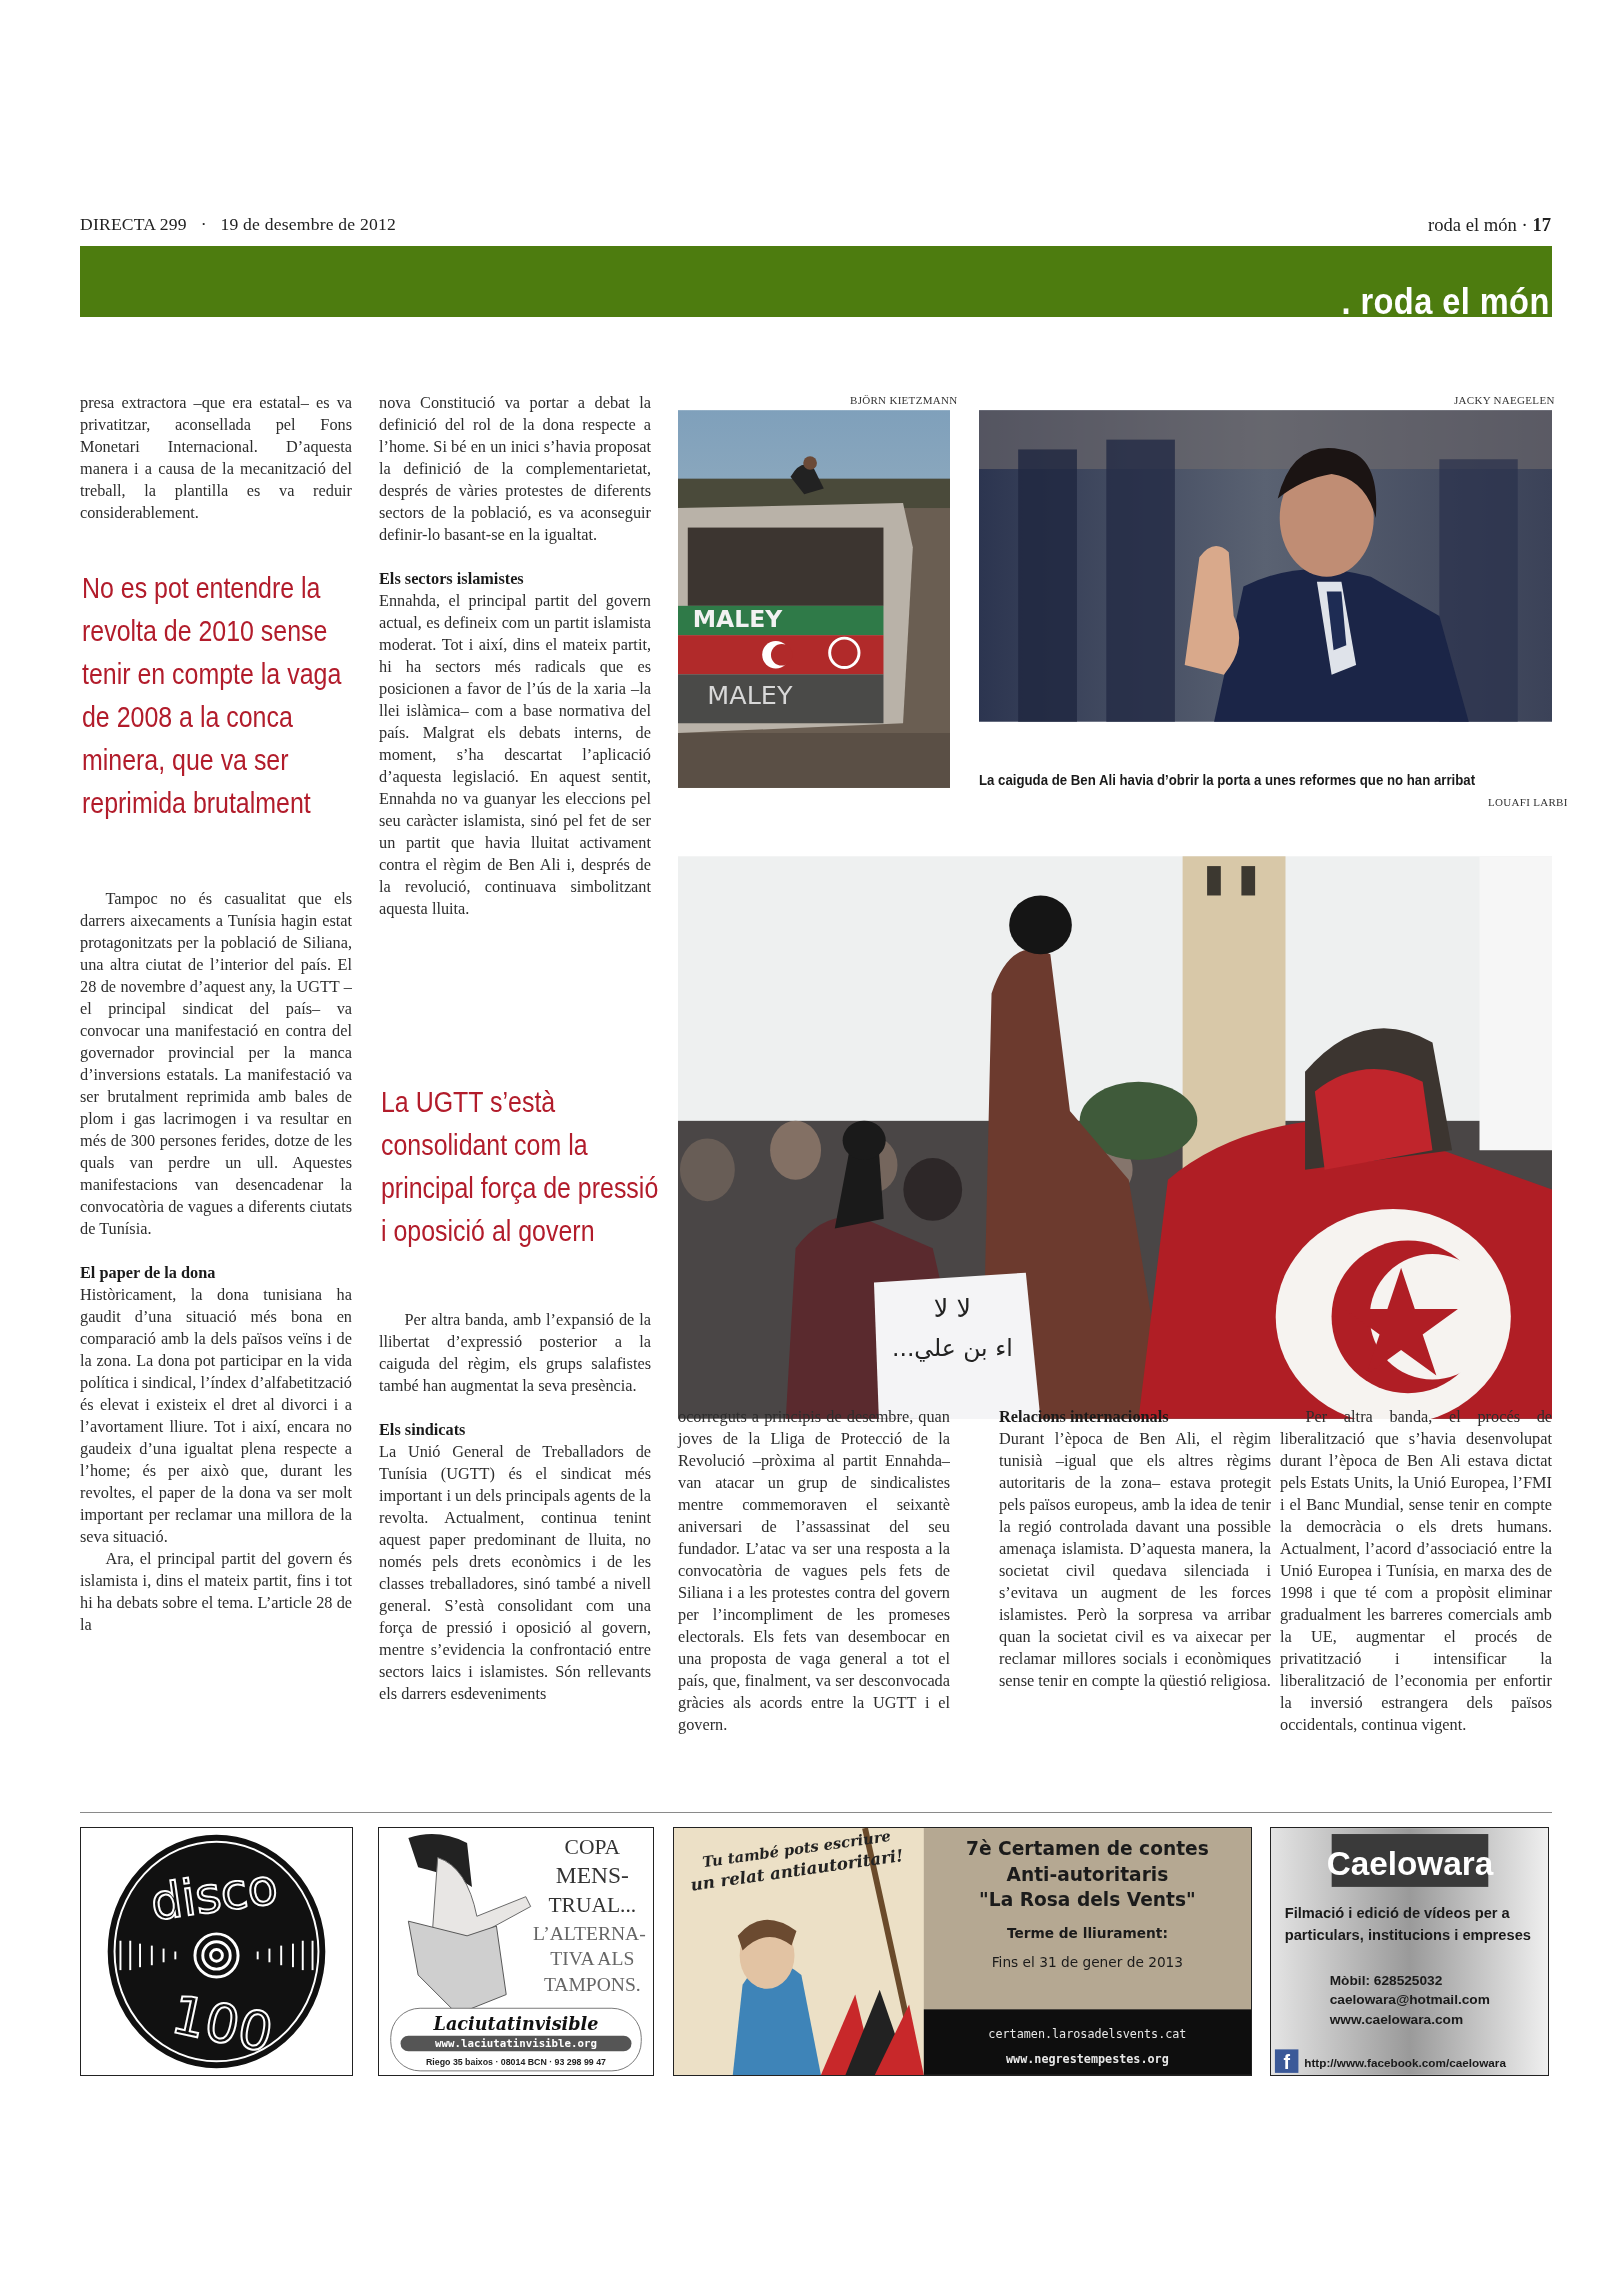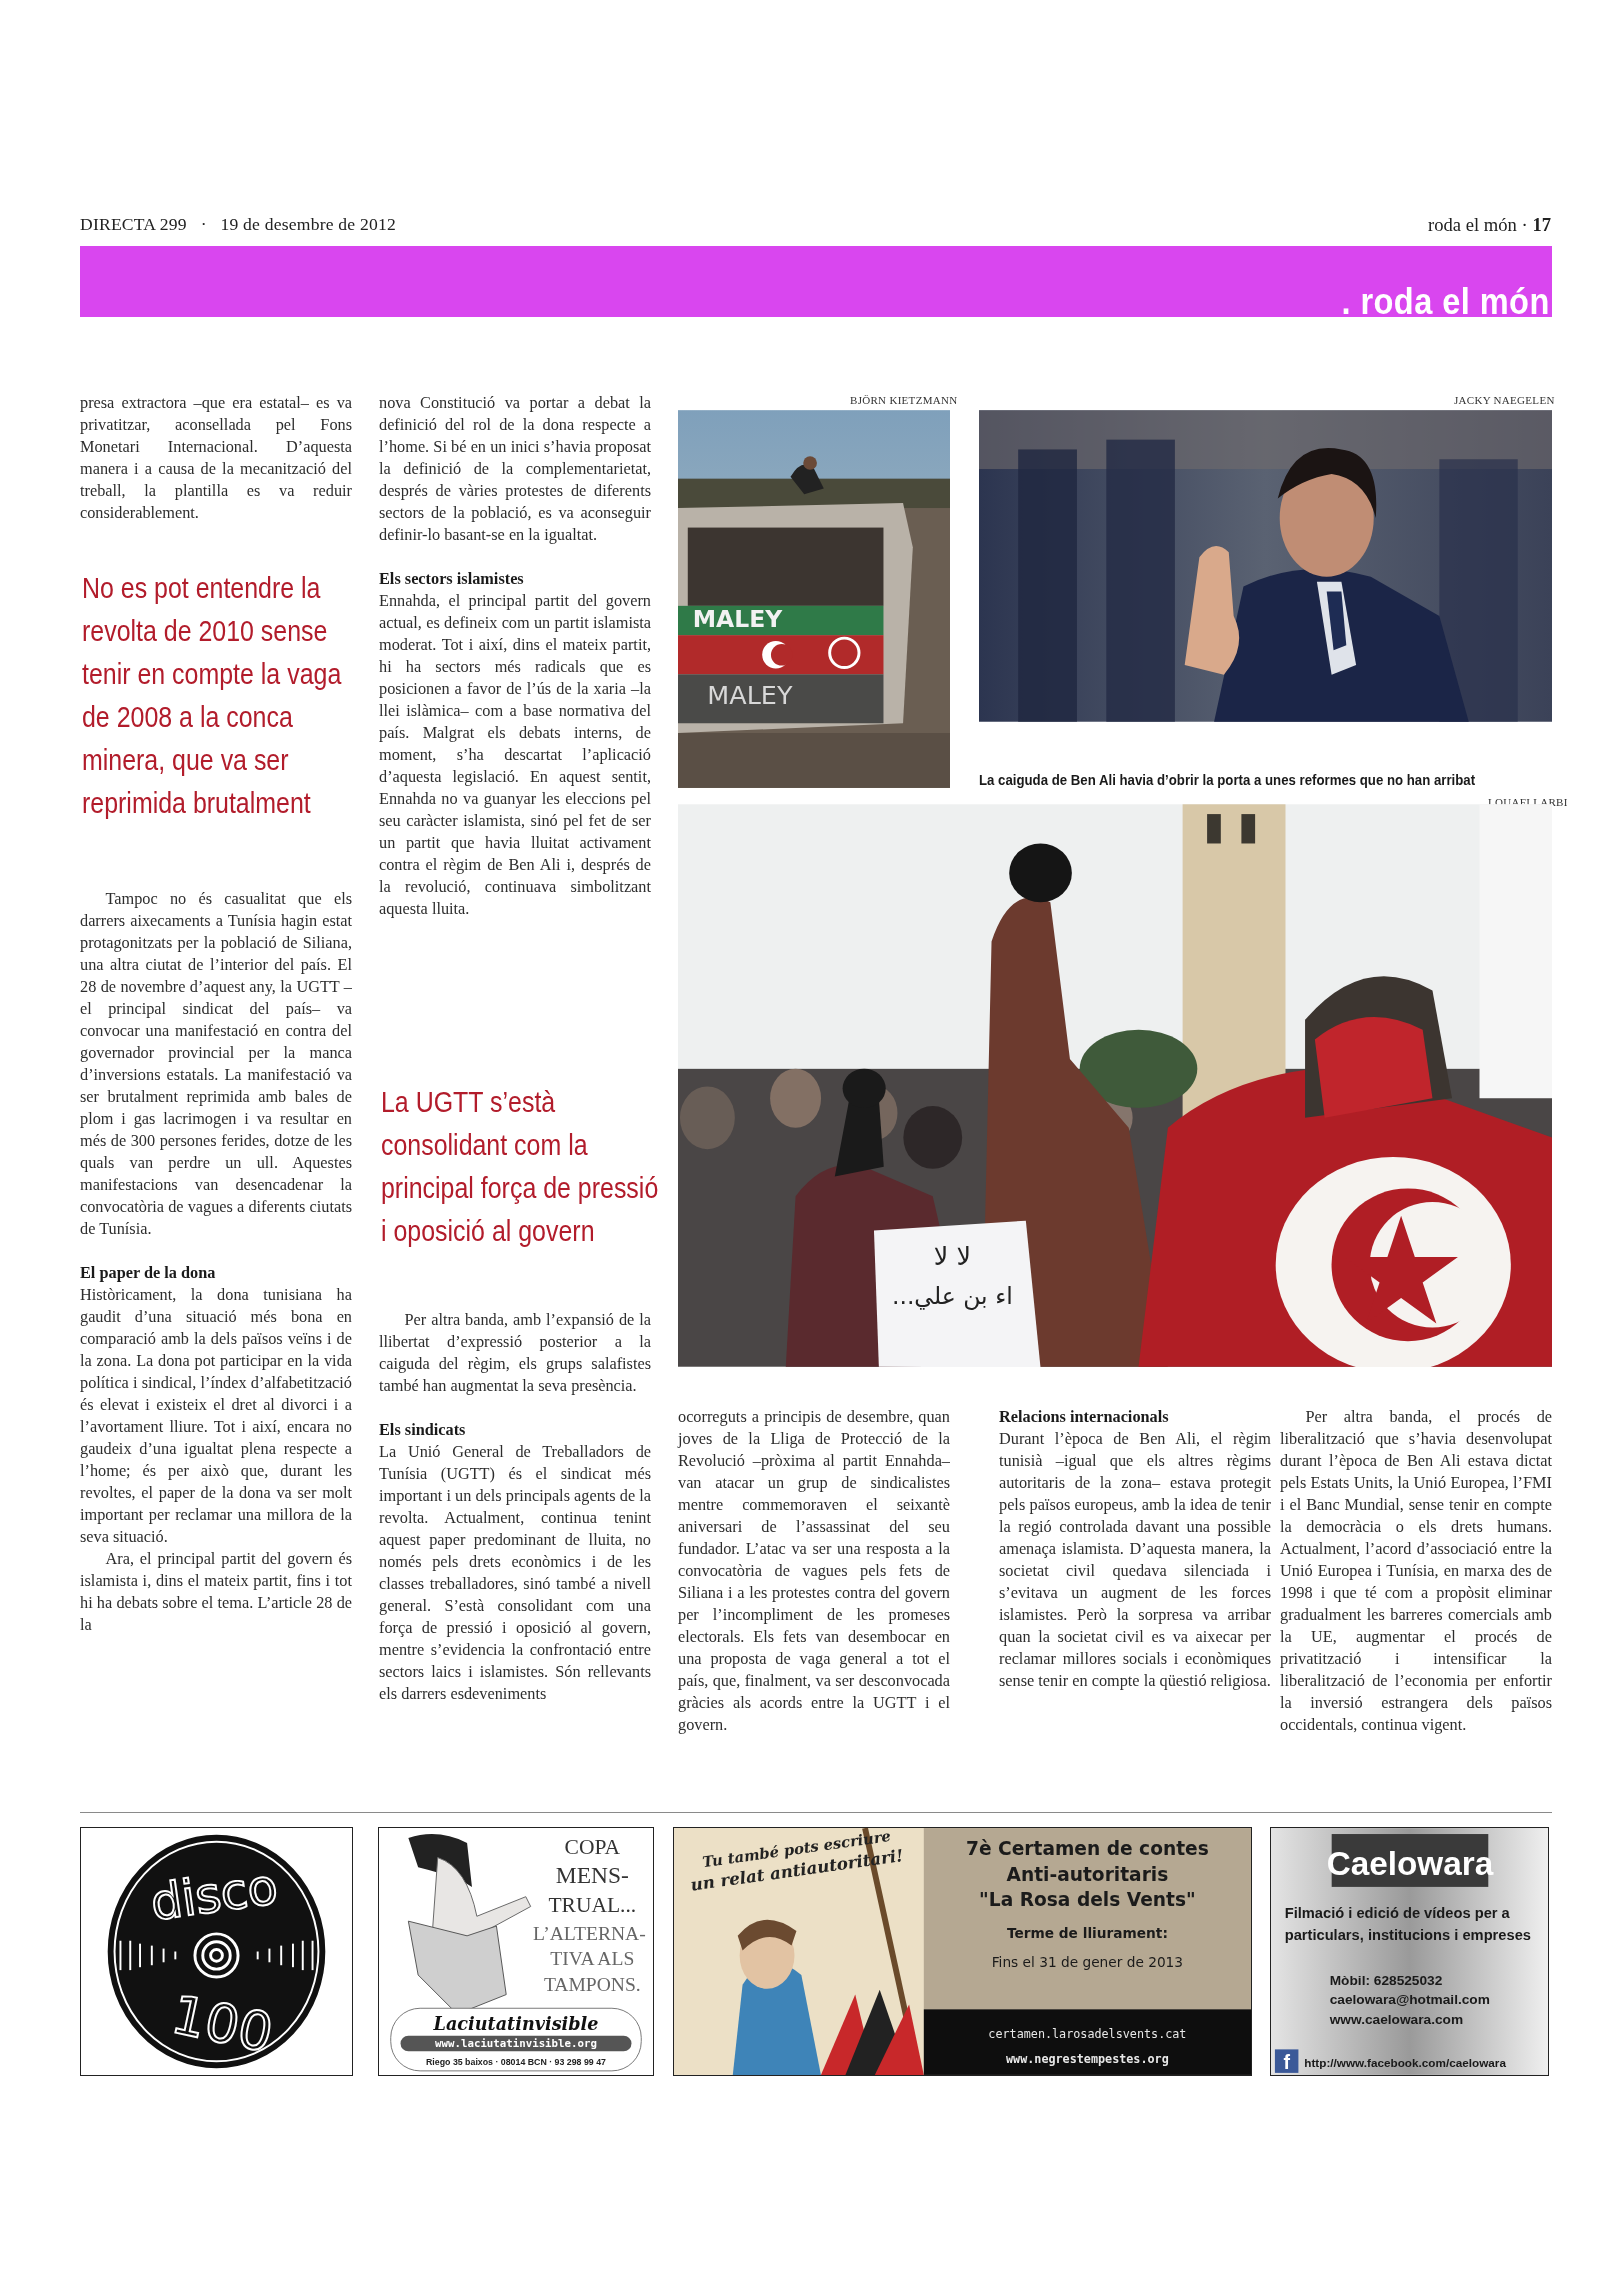--- a/index.html
+++ b/index.html
@@ -1,21 +1,21 @@
 <!DOCTYPE html>
 <html><head>
 <meta charset="utf-8">
 <style>
   html,body{margin:0;padding:0;background:#ffffff;}
   body{width:1620px;height:2293px;position:relative;overflow:hidden;font-family:"DejaVu Serif",serif;color:#2a2a2a;}
   .abs{position:absolute;}
   .folio-left{left:80px;top:214px;font-size:17.6px;color:#222;font-family:"Liberation Serif",serif;letter-spacing:0.2px;text-align:right;}
   .folio-right{right:69px;top:214px;font-size:18.6px;color:#222;font-family:"Liberation Serif",serif;}
   .folio-right b{font-weight:bold;}
-  .banner{left:80px;top:246px;width:1472px;height:71px;background:#d946ef;}
+  .banner{left:80px;top:246px;width:1472px;height:71px;background:#4d7c0f;}
   .banner-title{position:absolute;right:2px;bottom:-5.9px;color:#fff;font-family:"Liberation Sans",sans-serif;font-weight:bold;font-size:37px;letter-spacing:0.5px;transform:scaleX(0.88);transform-origin:right bottom;}
   .col{position:absolute;font-family:"Liberation Serif",serif;font-size:16.3px;line-height:22px;text-align:justify;color:#2d2d2d;}
   .col p{margin:0;}
   .col p.ind{text-indent:25.5px;}
   .col h4{margin:0;font-weight:bold;font-size:16.3px;line-height:22px;color:#1a1a1a;}
   .pull{position:absolute;font-family:"Liberation Sans",sans-serif;color:#b21c2b;font-size:29px;line-height:43px;transform:scaleX(0.86);transform-origin:left top;}
   .credit{position:absolute;font-family:"Liberation Serif",serif;font-size:11px;letter-spacing:0.3px;color:#333;text-transform:uppercase;}
   .photo{position:absolute;overflow:hidden;}
   .caption{position:absolute;font-family:"Liberation Sans",sans-serif;font-weight:bold;font-size:14.7px;color:#1a1a1a;transform:scaleX(0.9);transform-origin:left top;white-space:nowrap;}
   .rule{position:absolute;left:80px;width:1472px;height:1px;background:#8a8a8a;top:1812px;}
@@ -111,21 +111,21 @@
     <path d="M345 175 L370 175 L385 260 L360 270 Z" fill="#dfe3ea"></path>
     <path d="M355 185 L370 185 L375 240 L362 245 Z" fill="#1e2c54"></path>
     <ellipse cx="355" cy="110" rx="48" ry="60" fill="#c08d74"></ellipse>
     <path d="M305 90 Q320 30 370 40 Q410 45 405 110 Q395 70 360 65 Q330 70 305 90 Z" fill="#1b1413"></path>
     <path d="M210 260 L225 150 Q240 130 255 145 L260 210 Q275 240 250 270 Z" fill="#d9a98b"></path>
   </svg>
 </div>
 <div class="caption" style="left:979px;top:772px;">La caiguda de Ben Ali havia d’obrir la porta a unes reformes que no han arribat</div>
 
 <div class="credit" style="left:1488px;top:796px;">LOUAFI LARBI</div>
-<div class="photo" style="left:678px;top:804px;width:874px;height:563px;">
+<div class="photo" style="left:678px;top:856px;width:874px;height:563px;">
   <svg width="874" height="563" viewBox="0 0 892 574">
     <rect width="892" height="574" fill="#eef0f0"></rect>
     <rect x="0" y="270" width="892" height="304" fill="#4a4646"></rect>
     <g opacity=".9">
       <ellipse cx="30" cy="320" rx="28" ry="32" fill="#6c5f58"></ellipse>
       <ellipse cx="120" cy="300" rx="26" ry="30" fill="#8a7568"></ellipse>
       <ellipse cx="200" cy="315" rx="24" ry="28" fill="#7a6a60"></ellipse>
       <ellipse cx="260" cy="340" rx="30" ry="32" fill="#2a2425"></ellipse>
       <ellipse cx="440" cy="320" rx="24" ry="26" fill="#8c7a70"></ellipse>
     </g>

